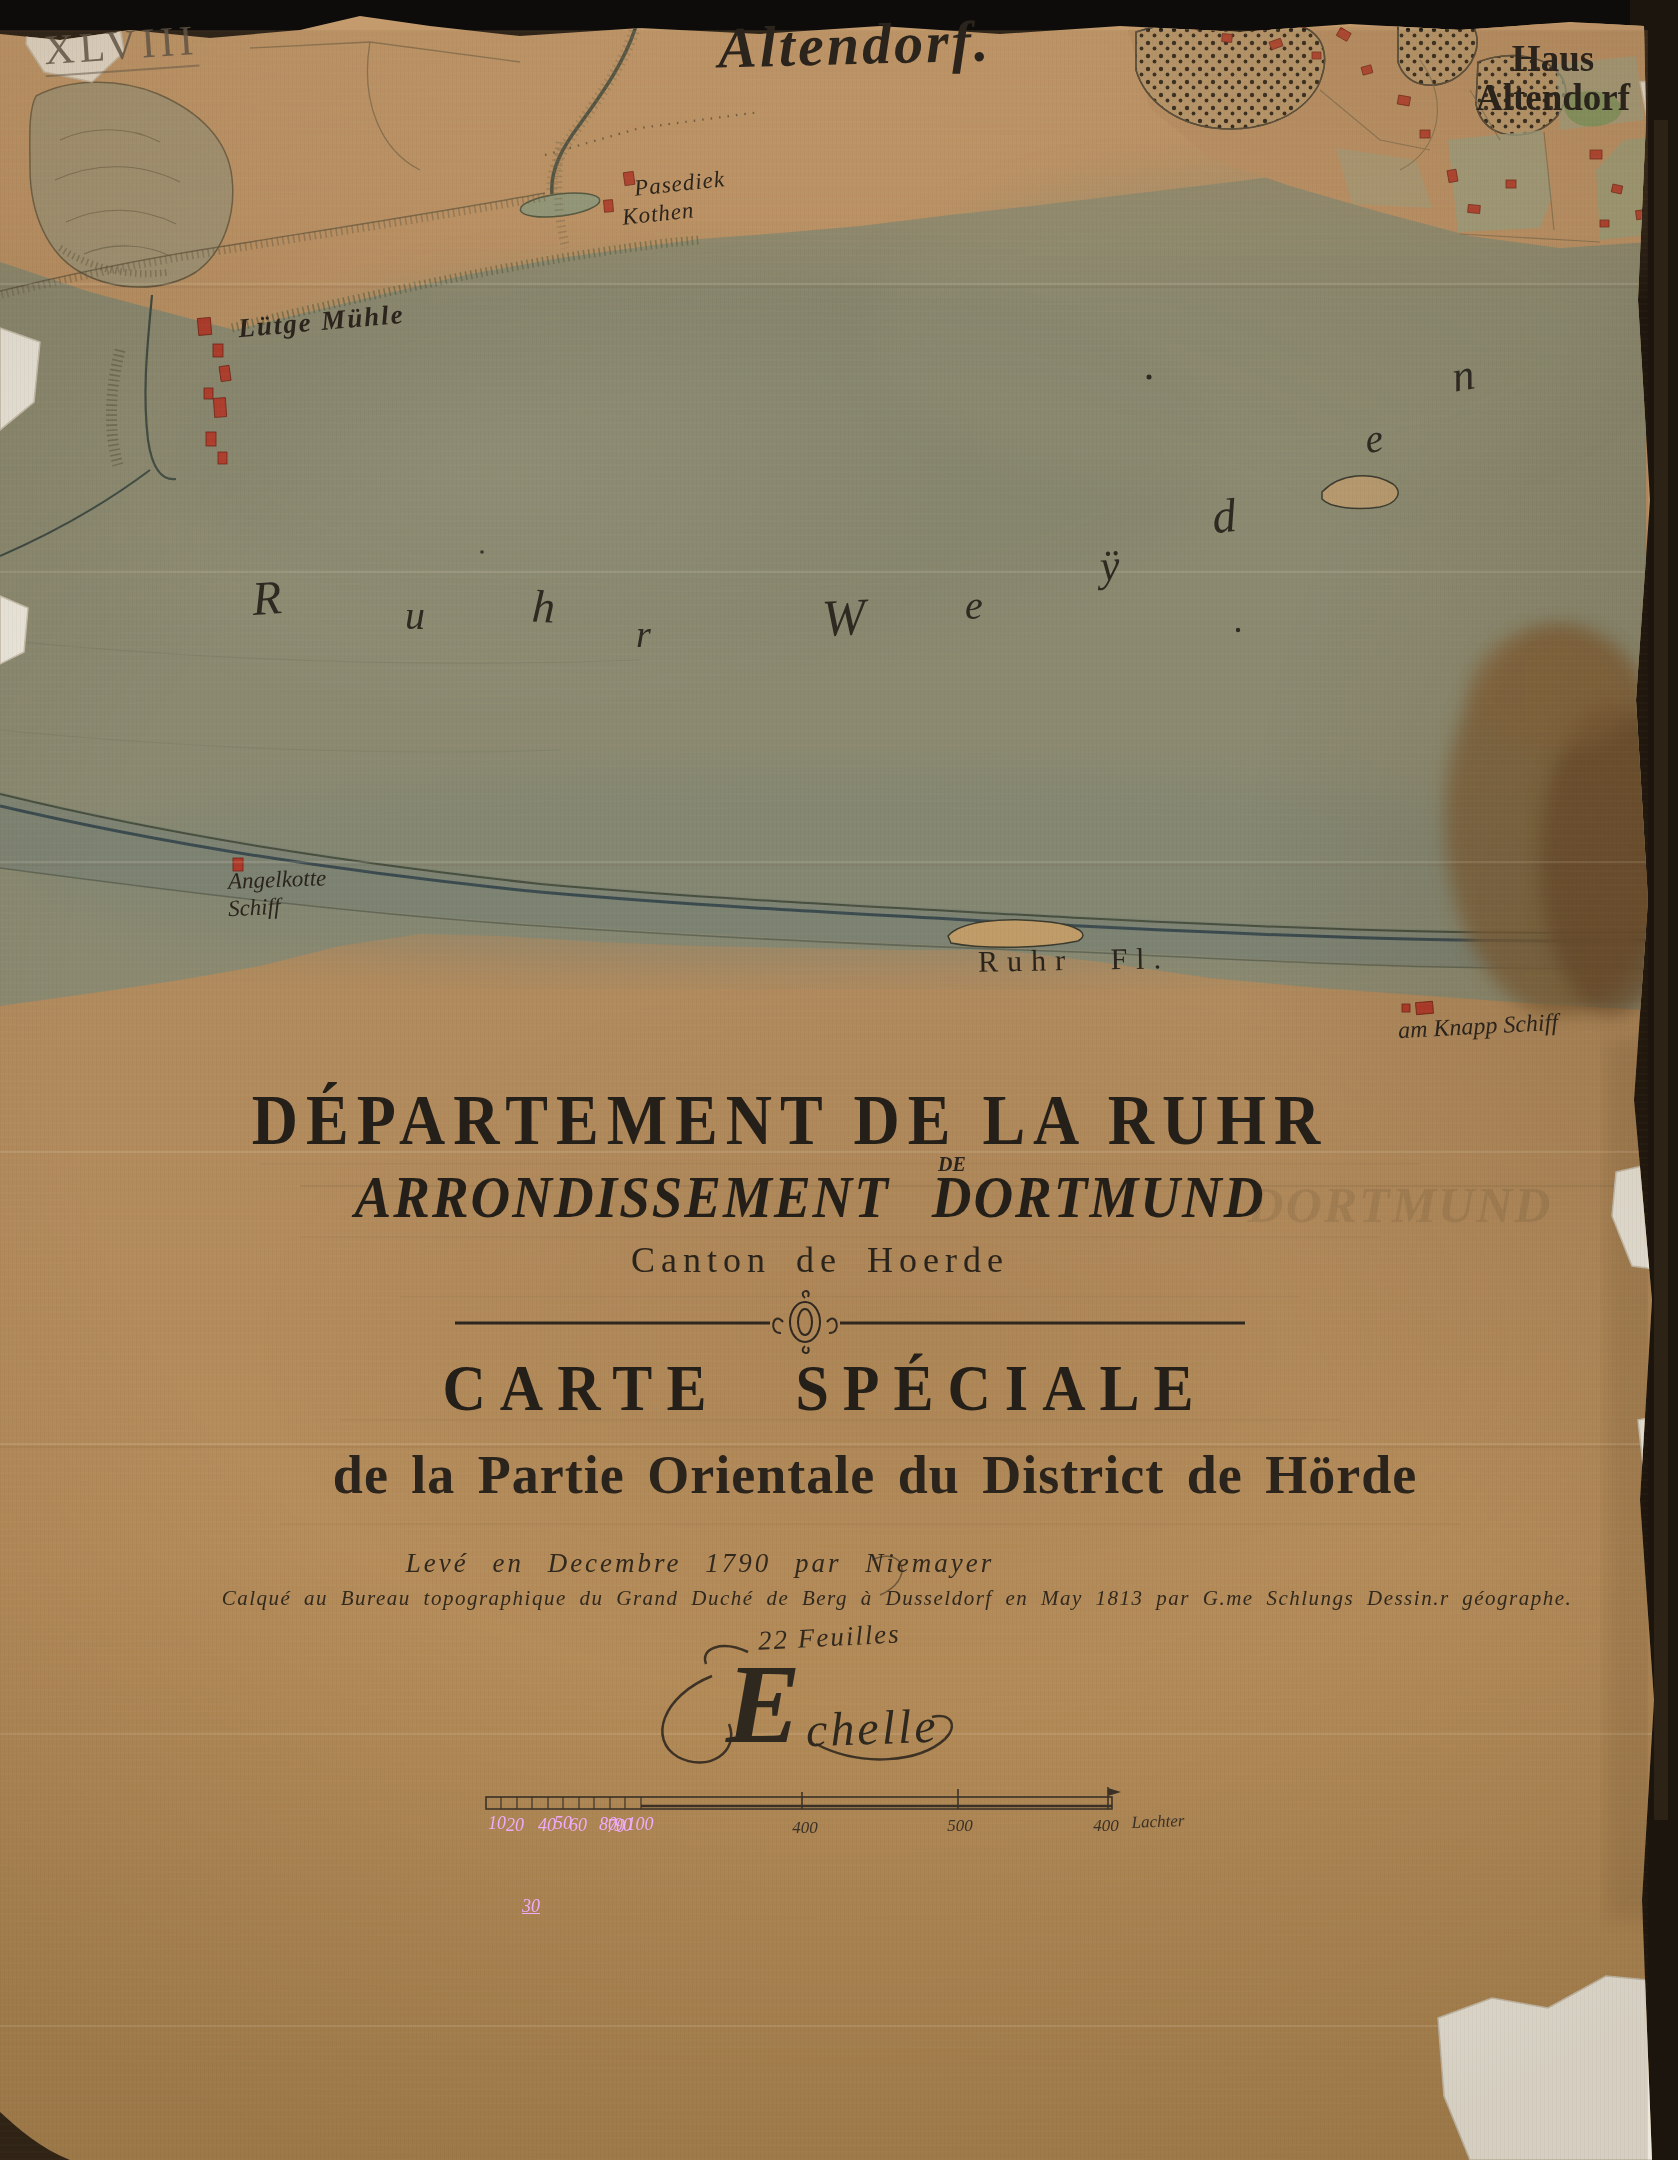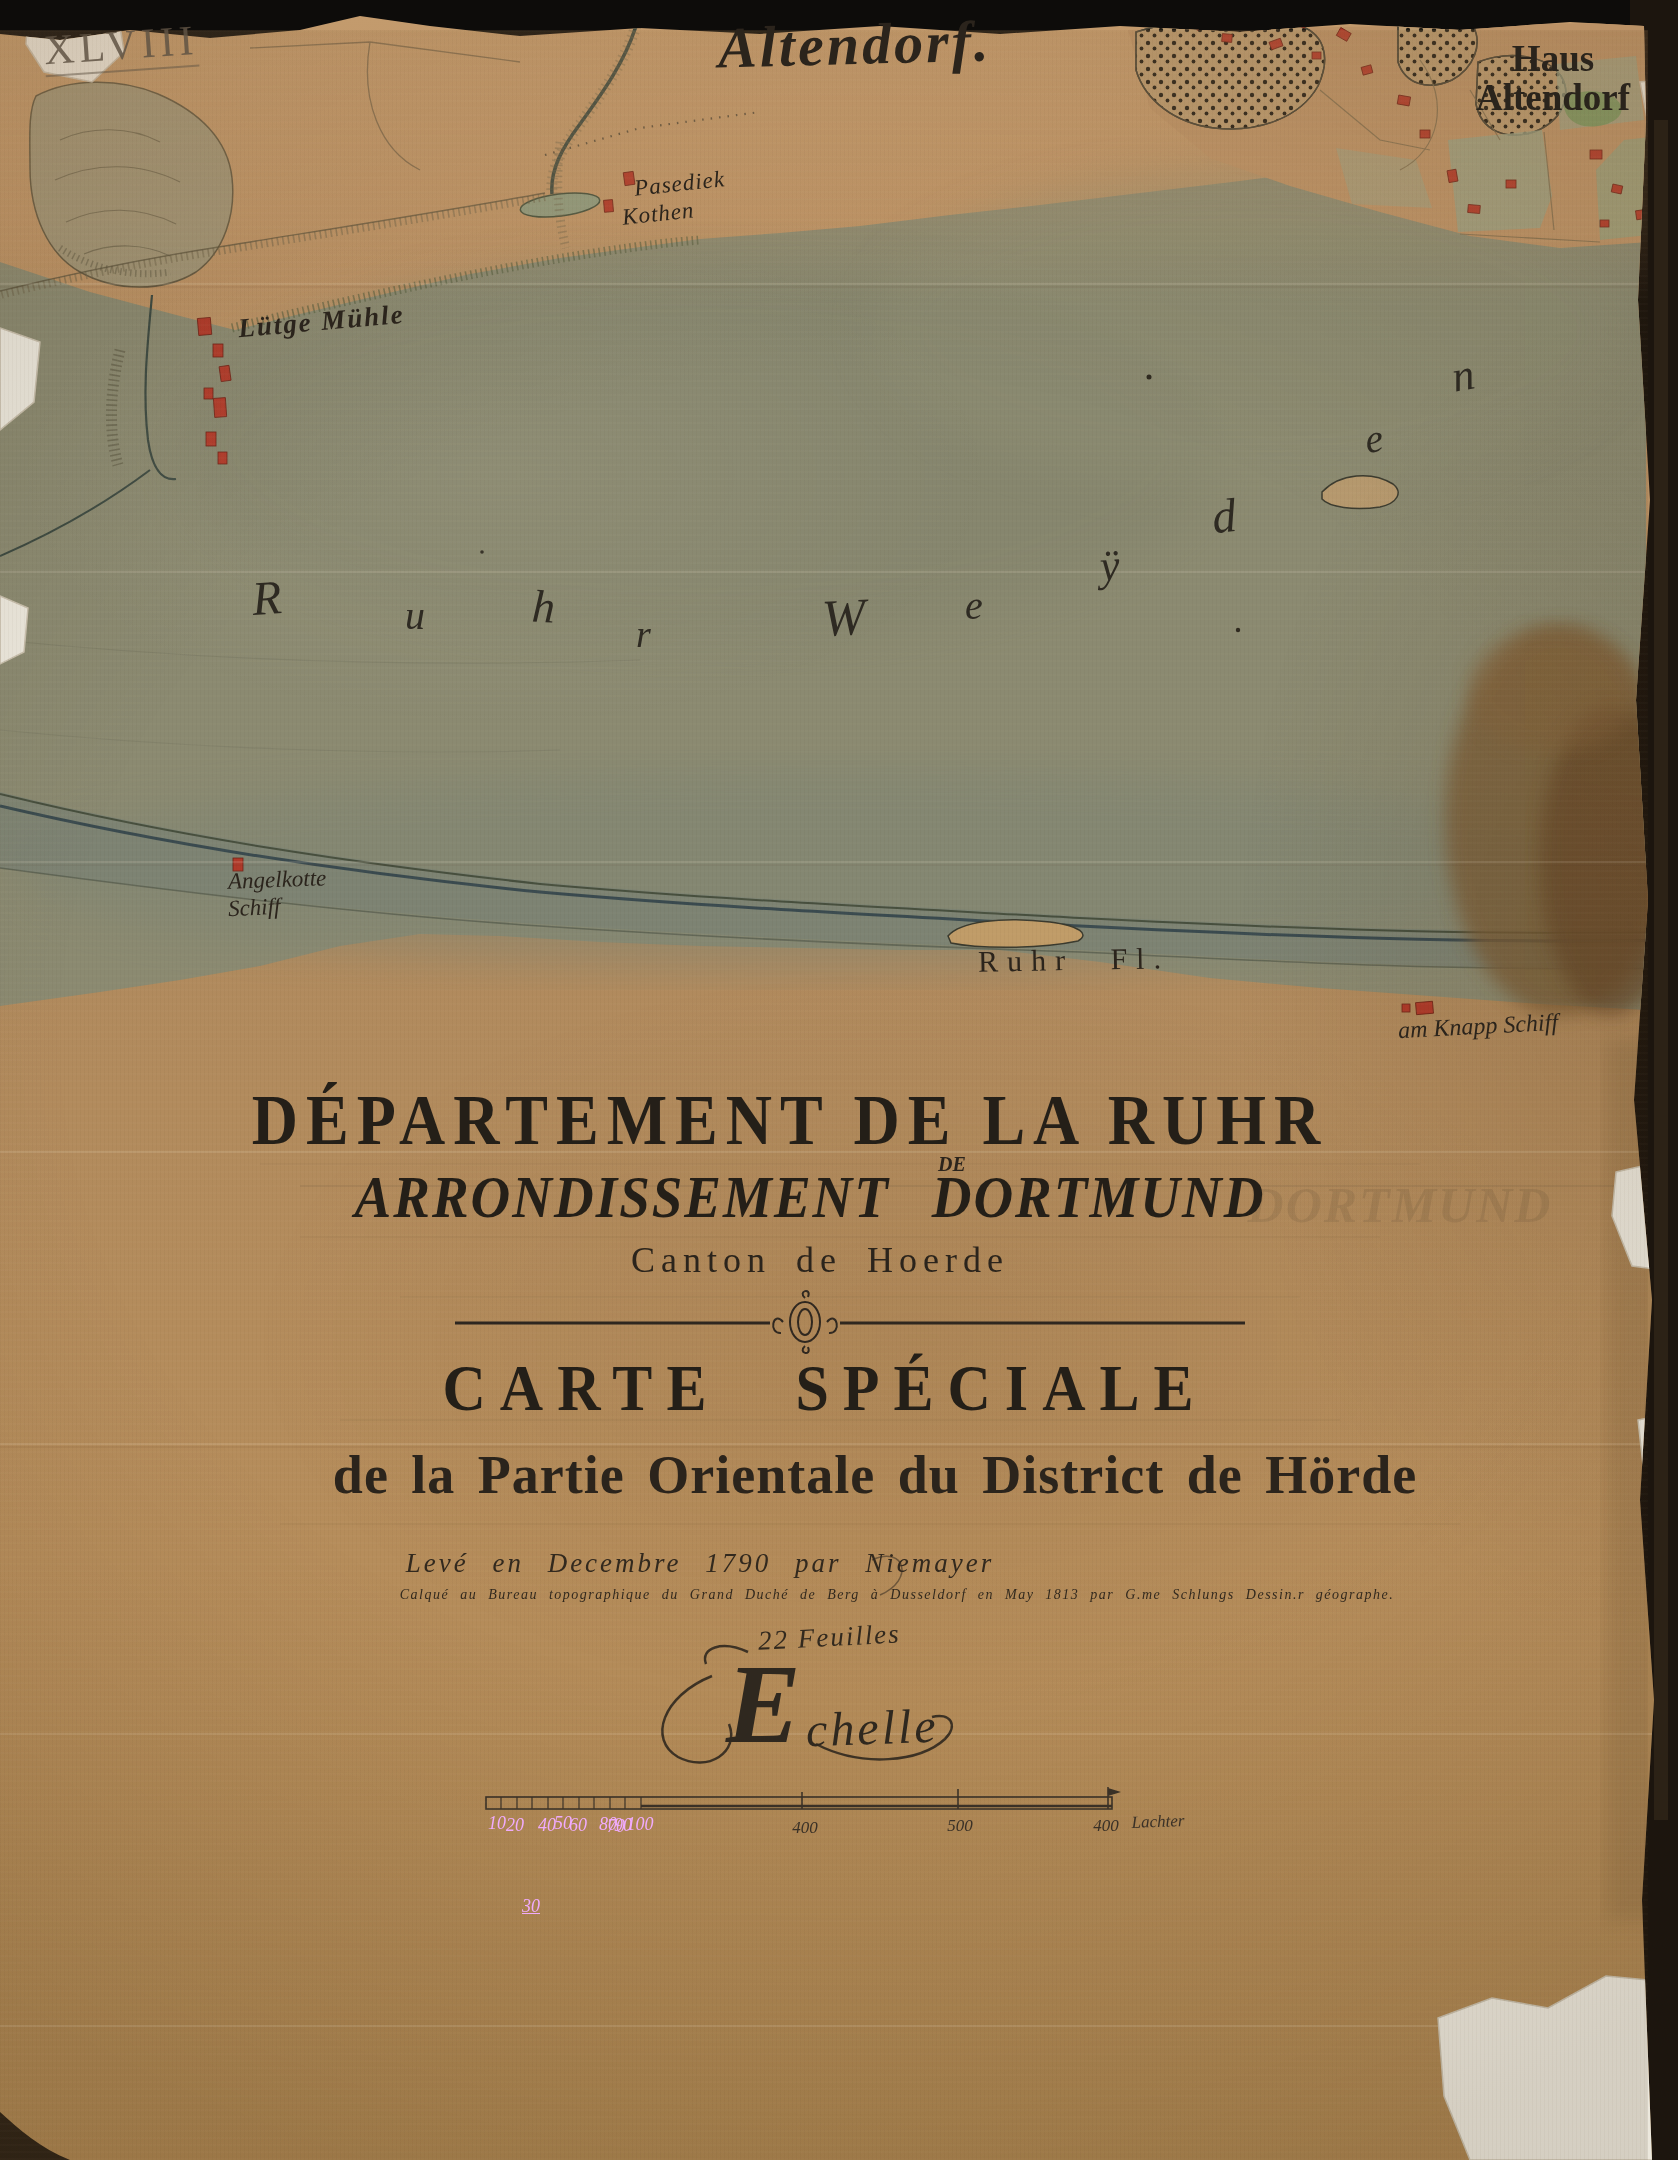--- a/index.html
+++ b/index.html
@@ -295,21 +295,21 @@
 
     <div class="lbl ctr" style="left:820px;top:1242px;font-size:36px;font-weight:500;letter-spacing:6px;word-spacing:10px;">Canton de Hoerde</div>
 
     <div class="lbl ctr" style="left:825px;top:1358px;font-size:60px;font-weight:600;letter-spacing:14px;word-spacing:46px;color:#241f18;
                 transform:translateX(-50%) scaleY(1.1);">CARTE SPÉCIALE</div>
 
     <div class="lbl ctr" style="left:875px;top:1448px;font-size:54px;font-weight:700;letter-spacing:1px;word-spacing:8px;">de la Partie Orientale du District de Hörde</div>
 
     <div class="lbl ctr ital" style="left:700px;top:1550px;font-size:27px;letter-spacing:3px;word-spacing:14px;color:#32291e;">Levé en Decembre 1790 par Niemayer</div>
 
-    <div class="lbl ctr ital" style="left:897px;top:1588px;font-size:14px;letter-spacing:1.5px;word-spacing:6px;color:#32291e;">Calqué au Bureau topographique du Grand Duché de Berg à Dusseldorf en May 1813 par G.me Schlungs Dessin.r géographe.</div>
+    <div class="lbl ctr ital" style="left:897px;top:1588px;font-size:21px;letter-spacing:1.5px;word-spacing:6px;color:#32291e;">Calqué au Bureau topographique du Grand Duché de Berg à Dusseldorf en May 1813 par G.me Schlungs Dessin.r géographe.</div>
 
     <div class="lbl ital" style="left:758px;top:1624px;font-size:27px;letter-spacing:2px;transform:rotate(-3deg);color:#32291e;">22 Feuilles</div>
 
     <div class="lbl ital" style="left:726px;top:1648px;font-size:112px;font-weight:600;color:#2f281f;">E</div>
     <div class="lbl ital" style="left:806px;top:1704px;font-size:48px;letter-spacing:3px;color:#2f281f;transform:rotate(-2deg);">chelle</div>
 
     <span class="minor" style="left:497px;top:1813px;">10</span>
     <span class="minor" style="left:515px;top:1815px;">20</span>
     <span class="minor" style="left:531px;top:1896px;text-decoration:underline;">30</span>
     <span class="minor" style="left:547px;top:1815px;">40</span>

